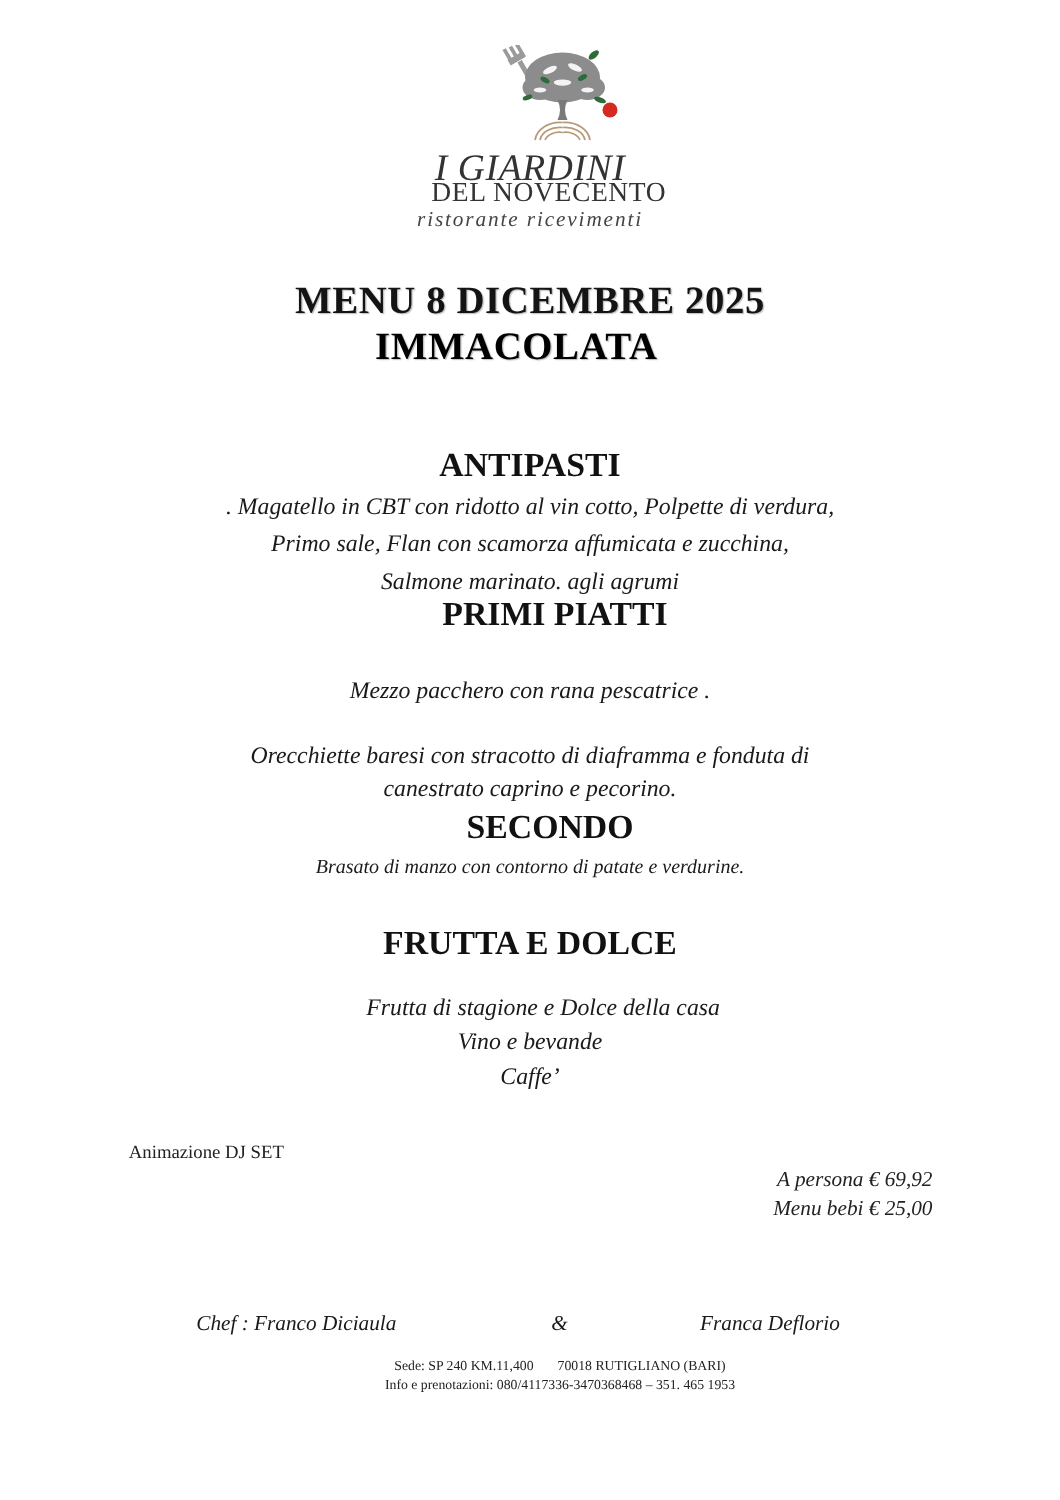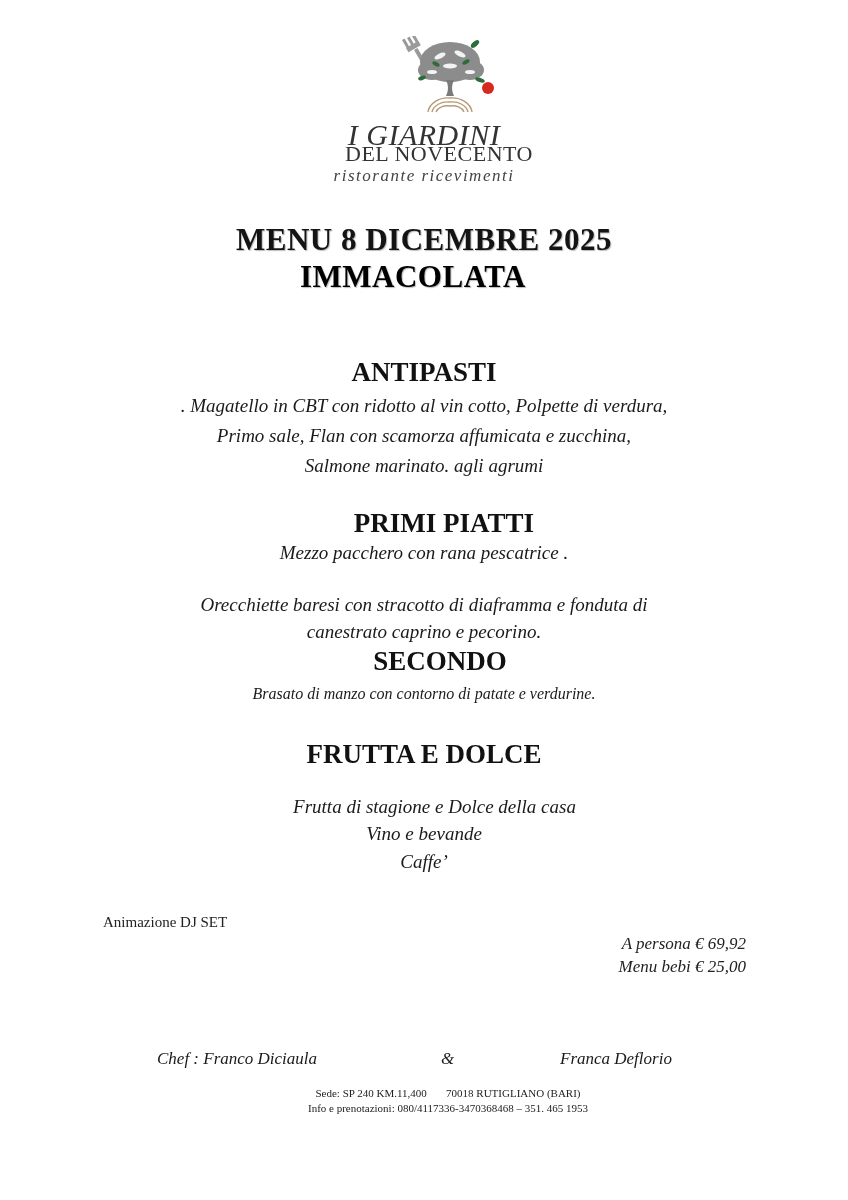--- a/index.html
+++ b/index.html
@@ -79,21 +79,21 @@
 <div class="abs center brand-l3">ristorante ricevimenti</div>
 
 <div class="abs title1">MENU 8 DICEMBRE 2025</div>
 <div class="abs title2">IMMACOLATA</div>
 
 <div class="abs center h" style="top:357px;">ANTIPASTI</div>
 <div class="abs center it" style="top:395px;">. Magatello in CBT con ridotto al vin cotto, Polpette di verdura,</div>
 <div class="abs center it" style="top:425px;">Primo sale, Flan con scamorza affumicata e zucchina,</div>
 <div class="abs center it" style="top:455px;">Salmone marinato. agli agrumi</div>
 
-<div class="abs center h" style="top:508px;margin-left:40px;">PRIMI PIATTI</div>
+<div class="abs center h" style="top:476px;margin-left:40px;">PRIMI PIATTI</div>
 <div class="abs center it" style="top:542px;">Mezzo pacchero con rana pescatrice .</div>
 <div class="abs center it" style="top:594px;">Orecchiette baresi  con stracotto  di diaframma e fonduta di</div>
 <div class="abs center it" style="top:621px;">canestrato caprino e pecorino.</div>
 
 <div class="abs center h" style="top:646px;padding-left:32px;">SECONDO</div>
 <div class="abs center it-sm" style="top:685px;">Brasato di manzo con contorno di patate e verdurine.</div>
 
 <div class="abs center h" style="top:739px;">FRUTTA E DOLCE</div>
 <div class="abs center it" style="top:796px;padding-left:21px;">Frutta di stagione  e Dolce della casa</div>
 <div class="abs center it" style="top:823px;">Vino e bevande</div>

